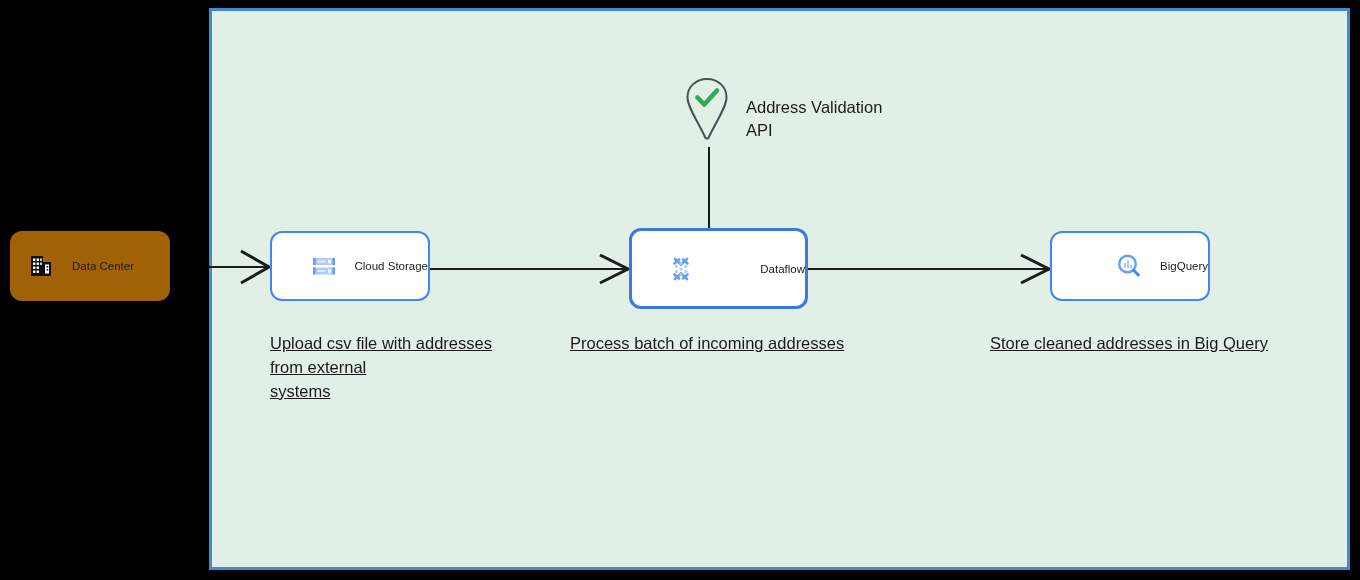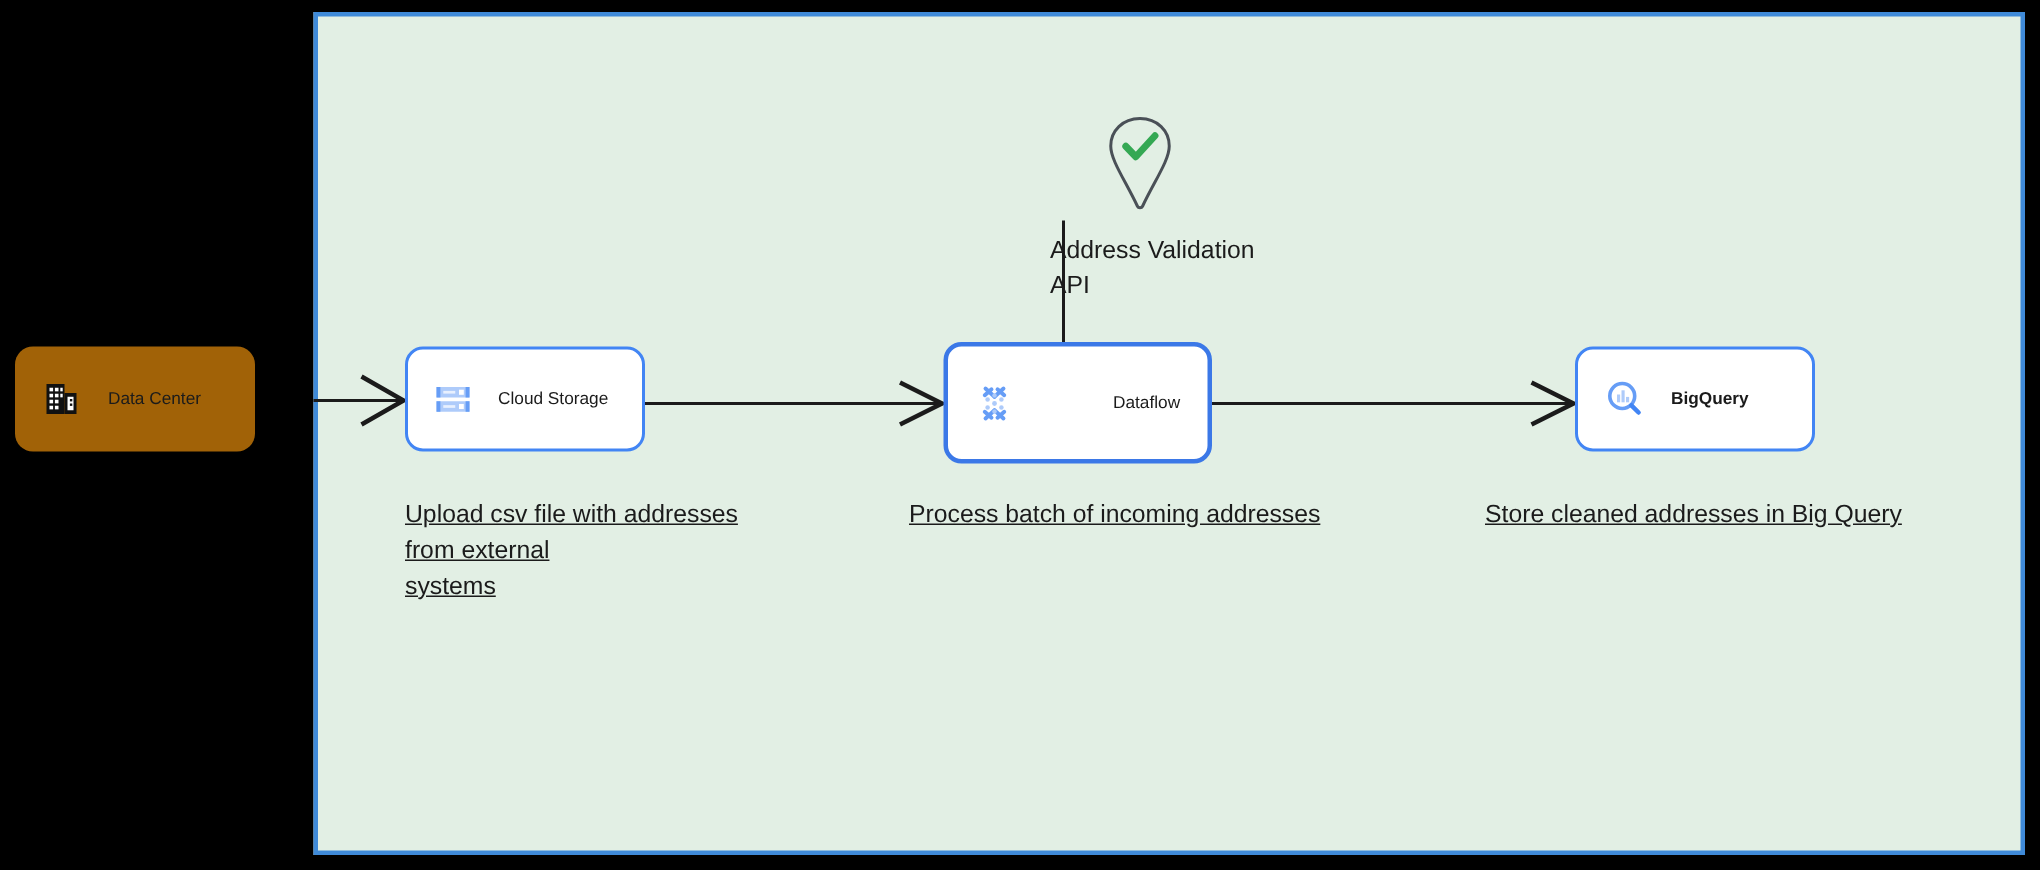--- a/index.html
+++ b/index.html
@@ -56,66 +56,66 @@
   .svc-node {
     position: absolute;
     background: #ffffff;
     border: 2px solid #4285f4;
     border-radius: 12px;
     display: flex;
     align-items: center;
     box-sizing: border-box;
     padding-left: 16px;
     z-index: 4;
+    justify-content: flex-end;
   }
   .svc-node.selected {
     border-width: 3px;
     border-color: #3b78e7;
     gap: 48px;
   }
   .svc-node .node-label {
     font-size: 11.5px;
     color: #1b1b1b;
     margin-left: 16px;
     white-space: nowrap;
   }
   #node-storage { left: 270px; top: 231px; width: 160px; height: 70px; }
   #node-dataflow { left: 629px; top: 228px; width: 179px; height: 81px; }
-  #node-bigquery { left: 1050px; top: 231px; width: 160px; height: 70px; font-weight: bold; }
+  #node-bigquery { left: 1050px; top: 231px; width: 160px; height: 70px; }
 
   
   .api-node {
     position: absolute;
     left: 684px;
     top: 76px;
     display: flex;
-    align-items: center;
+    align-items: flex-end;
     z-index: 4;
-    flex-direction: column;
   }
   .api-node .api-label {
     font-size: 16.5px;
     color: #1b1b1b;
     line-height: 23px;
     margin-left: 16px;
     margin-top: 14px;
     white-space: pre-line;
   }
   
   .caption {
     position: absolute;
     font-size: 16.5px;
     color: #1b1b1b;
     line-height: 24px;
     white-space: pre-line;
     z-index: 3;
     text-decoration: underline;
   }
   #caption-storage { left: 270px; top: 331px; width: 230px; }
-  #caption-dataflow { left: 570px; top: 331px; width: 400px; margin-left: 36px; }
+  #caption-dataflow { left: 570px; top: 331px; width: 400px; }
   #caption-bigquery { left: 990px; top: 331px; width: 400px; }
 
   
   #connectors {
     position: absolute;
     left: 0; top: 0;
     width: 1360px;
     height: 580px;
     z-index: 2;
     pointer-events: none;

